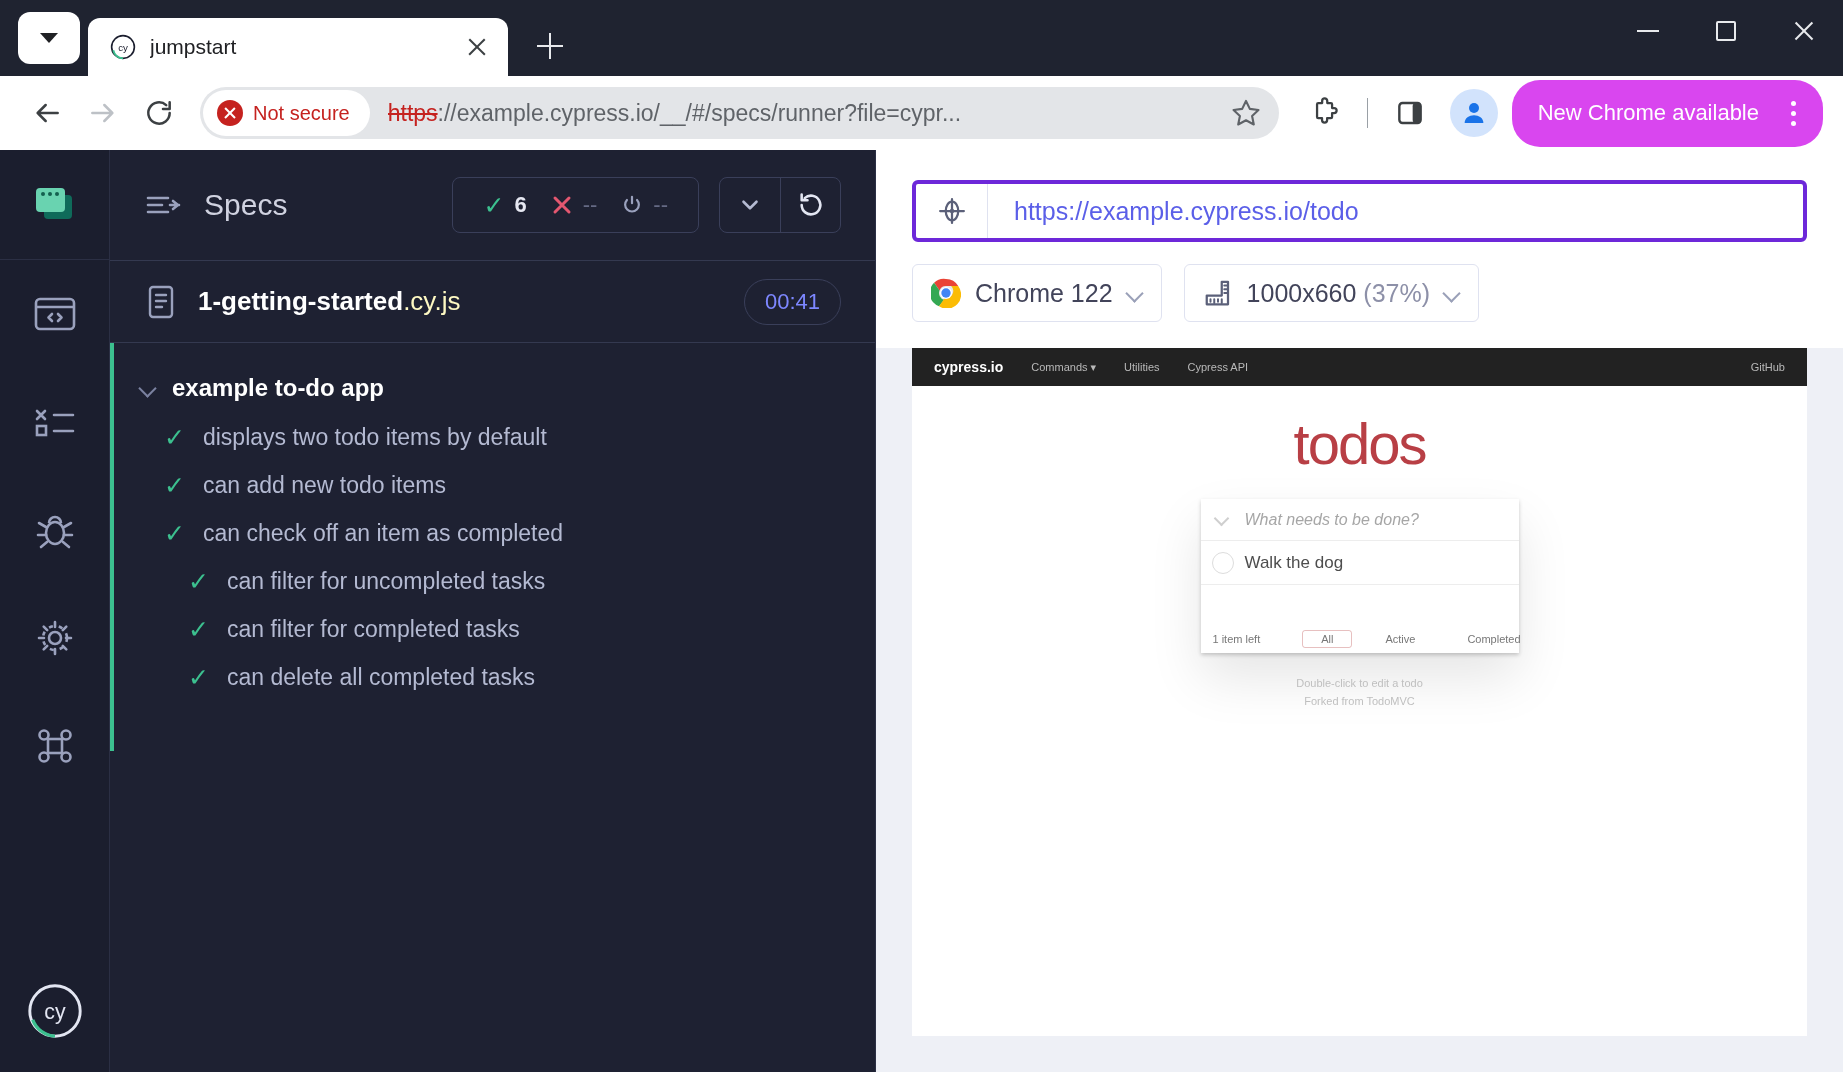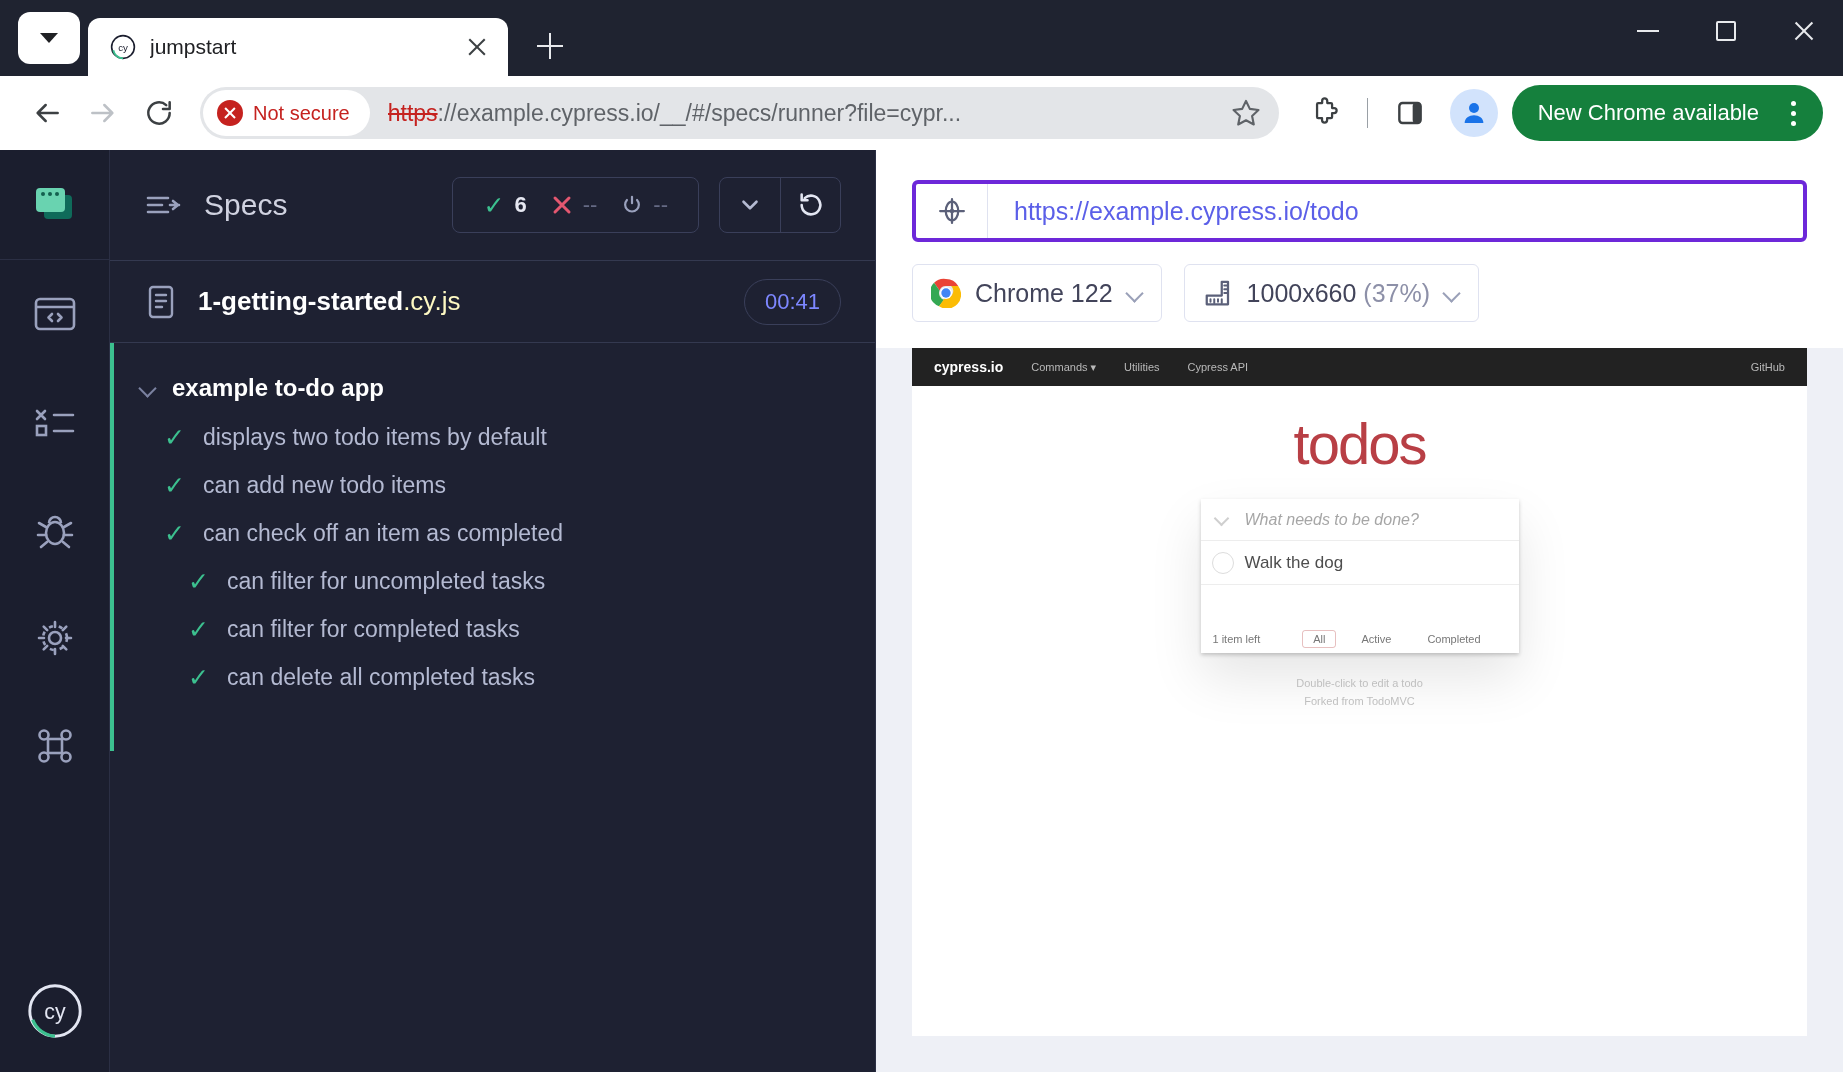--- a/index.html
+++ b/index.html
@@ -71,21 +71,21 @@
   .ns-icon::before { transform: rotate(45deg); }
   .ns-icon::after { transform: rotate(-45deg); }
   .ns-text { font-size: 20px; color: #c5221f; white-space: nowrap; }
   .url { font-size: 23px; color: #5f6368; margin-left: 18px; white-space: nowrap; overflow: hidden; flex: 1; }
   .url .scheme { color: #c5221f; text-decoration: line-through; }
   .star { width: 34px; height: 34px; flex: none; cursor: pointer; }
   .tb-icon { width: 52px; height: 52px; display: flex; align-items: center; justify-content: center; cursor: pointer; flex: none; }
   .divider-v { width: 1px; height: 30px; background: #9aa0a6; margin: 0 10px; }
   .avatar-wrap { width: 48px; height: 48px; border-radius: 50%; background: #d2e3fc; display: flex; align-items: center; justify-content: center; cursor: pointer; flex: none; margin: 0 8px; }
   .newchrome {
-    height: 56px; background: #15803d; border-radius: 28px; display: flex; align-items: center;
+    height: 67px; background: #d946ef; border-radius: 28px; display: flex; align-items: center;
     padding: 0 12px 0 26px; gap: 16px; cursor: pointer; flex: none;
   }
   .nc-text { font-size: 22px; color: #ffffff; white-space: nowrap; }
   .kebab { width: 36px; height: 40px; display: flex; flex-direction: column; align-items: center; justify-content: center; gap: 5px; cursor: pointer; }
   .kebab span { width: 5px; height: 5px; border-radius: 50%; background: #ffffff; }
 
   
   .infobar {
     height: 76px; background: #ffffff; border-top: 1px solid #dadce0;
     display: flex; align-items: center; justify-content: space-between;
@@ -196,21 +196,21 @@
     border-right: 2px solid #cfcfcf; border-bottom: 2px solid #cfcfcf; transform: rotate(45deg);
   }
   .todo-placeholder { font-size: 16px; color: #a6a6a6; font-style: italic; }
   .todo-item { height: 44px; display: flex; align-items: center; border-bottom: 1px solid #ededed; }
   .todo-checkbox { width: 44px; display: flex; align-items: center; justify-content: center; }
   .cb-circle { width: 22px; height: 22px; border: 1px solid #dddddd; border-radius: 50%; cursor: pointer; }
   .todo-text { font-size: 17px; color: #4d4d4d; }
   .todo-footer { height: 28px; display: flex; align-items: center; padding: 0 12px; font-size: 11px; color: #777777; margin-top: 40px; }
   .todo-count { flex: none; }
   .todo-filters { display: flex; gap: 14px; margin-left: 42px; }
-  .filter { padding: 2px 10px; cursor: pointer; color: #777777; border: 1px solid transparent; border-radius: 3px; }
+  .filter { padding: 2px 18px; cursor: pointer; color: #777777; border: 1px solid transparent; border-radius: 3px; }
   .filter.active { border-color: rgba(175,47,47,0.3); }
   .todo-hints { margin-top: 22px; text-align: center; }
   .hint { font-size: 11px; color: #bfbfbf; line-height: 1.6; }
 </style>
 </head>
 <body>
 
 <div class="browser">
 
   <div class="titlebar">

